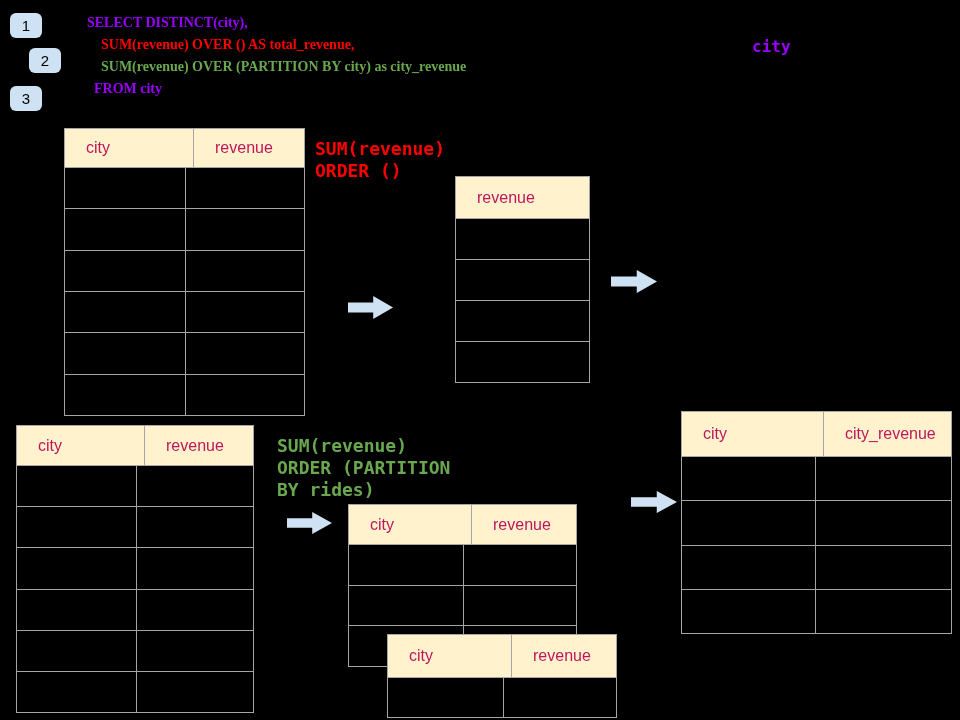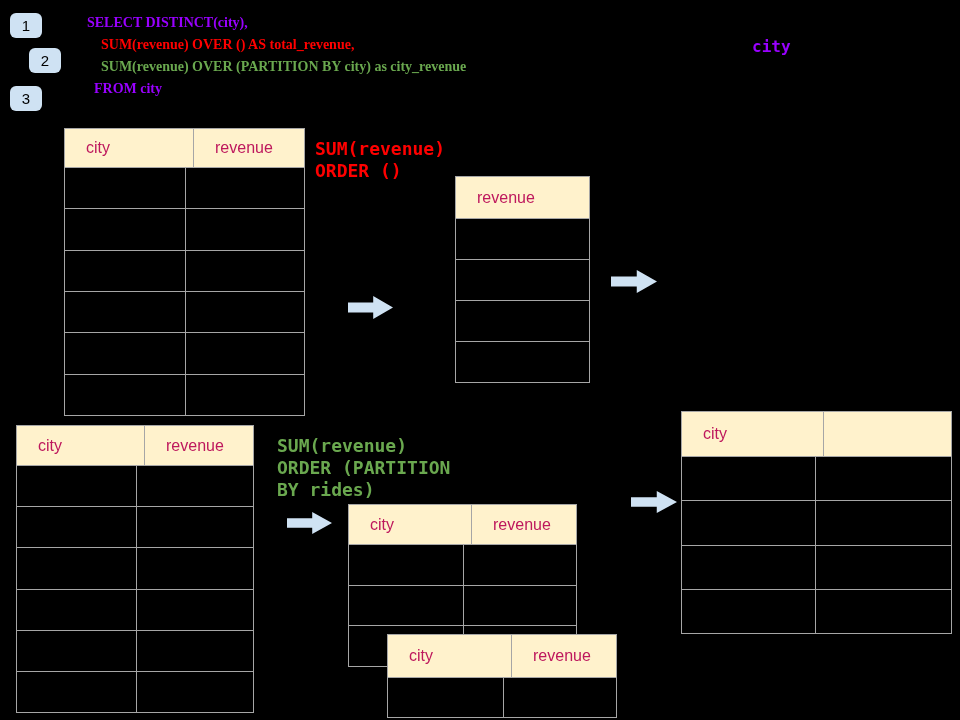--- a/index.html
+++ b/index.html
@@ -193,20 +193,21 @@
       <div class="dbody" style="height: 39px;">
         <div class="drow">
           <div class="dcell csep" style="width: 116px;"></div>
           <div class="dcell" style="flex: 1 1 0%;"></div>
         </div>
       </div>
     </div>
     <div class="dtable" style="left: 681px; top: 411px; width: 271px; height: 223px;">
       <div class="dhead" style="height: 45px;">
         <div class="dcell hcell csep" style="width: 134px;">city</div>
+        <div class="dcell hcell" style="flex: 1 1 0%;">city_revenue</div>
       </div>
       <div class="dbody" style="height: 176px;">
         <div class="drow rsep">
           <div class="dcell csep" style="width: 134px;"></div>
           <div class="dcell" style="flex: 1 1 0%;"></div>
         </div>
         <div class="drow rsep">
           <div class="dcell csep" style="width: 134px;"></div>
           <div class="dcell" style="flex: 1 1 0%;"></div>
         </div>

